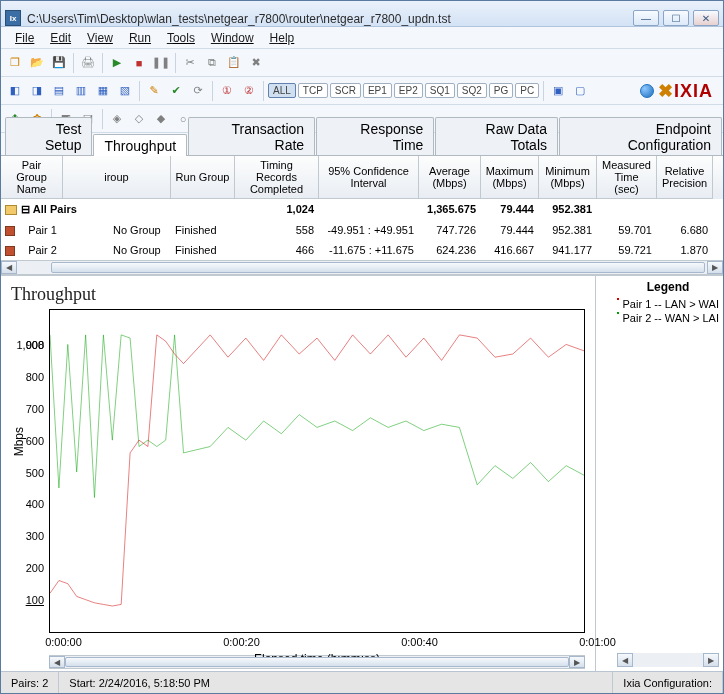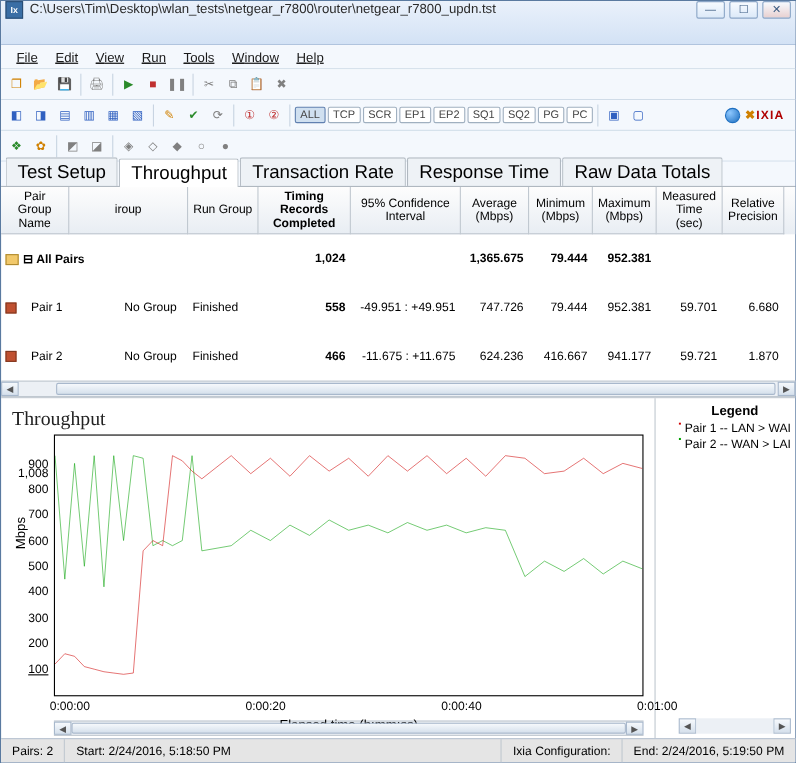--- a/index.html
+++ b/index.html
@@ -1,52 +1,52 @@
 <!DOCTYPE html>
 <html><head>
 <meta charset="utf-8">
 <style>
   * { box-sizing: border-box; margin: 0; padding: 0; }
   body { font-family: "Segoe UI", Tahoma, sans-serif; font-size: 12px; background: #dce5f0; color: #000; width: 724px; height: 694px; overflow: hidden; }
   .window { width: 724px; height: 694px; border: 1px solid #5a7aa0; background: #fff; display: flex; flex-direction: column; }
   
-  .titlebar { height: 40px; background: linear-gradient(#eaf1fb, #d3e2f5); display: flex; align-items: flex-start; padding: 0 4px; border-bottom: 1px solid #b0c4de; }
+  .titlebar { height: 26px; background: linear-gradient(#eaf1fb, #d3e2f5); display: flex; align-items: flex-end; padding: 0 4px; border-bottom: 1px solid #b0c4de; }
   .titlebar .appicon { width: 16px; height: 16px; background: #3a6ea5; border: 1px solid #2a4e75; margin-right: 6px; display:flex; align-items:center; justify-content:center; color:#fff; font-size:8px; font-weight:bold;}
   .titlebar .title { flex: 1; color: #2b2b2b; font-size: 12px; white-space: nowrap; overflow: hidden; }
   .titlebar .winbtn { width: 26px; height: 16px; margin-left: 4px; border: 1px solid #8aa5c6; border-radius: 2px; background: linear-gradient(#f7fbff,#dce9f8); display:flex; align-items:center; justify-content:center; font-size:10px; color:#3a5a80;}
   .titlebar .winbtn:last-child { background: linear-gradient(#f7fbff,#e8d0d0); }
   
   .menubar { height: 22px; display: flex; align-items: center; padding: 0 6px; background: #f4f8fd; border-bottom: 1px solid #d0dce8; text-decoration: underline; }
   .menubar span { padding: 2px 8px; color: #1a1a1a; }
   .menubar span u { text-decoration: underline; }
   
   .toolbar { height: 28px; display: flex; align-items: center; padding: 2px 4px; background: #f4f8fd; border-bottom: 1px solid #d0dce8; gap:2px; }
   .tb-btn { width: 20px; height: 20px; border: 1px solid transparent; border-radius: 2px; display:flex; align-items:center; justify-content:center; font-size:11px; color:#555;}
   .tb-btn.color1{color:#d08000;} .tb-btn.color2{color:#2a8a2a;} .tb-btn.color3{color:#c03030;} .tb-btn.color4{color:#3060c0;} .tb-btn.color5{color:#808080;}
   .tb-sep { width:1px; height:20px; background:#c8d4e2; margin:0 2px;}
   .tb-text { padding: 1px 4px; border:1px solid #a0b0c0; background:#fff; font-size:10px; color:#444; border-radius:2px; white-space:nowrap;}
   .tb-text.active{background:#d0e0f0; border-color:#6080b0;}
   .ixia { margin-left:auto; display:flex; align-items:center; gap:4px; padding-right:6px;}
   .ixia .dot{ width:14px; height:14px; border-radius:50%; background:radial-gradient(circle at 30% 30%, #8ec8ff, #1e6fc0); border:1px solid #1e6fc0;}
-  .ixia .logo{ font-weight:bold; font-size:11px; color:#b00000; letter-spacing:1px;}
+  .ixia .logo{ font-weight:bold; font-size:18px; color:#b00000; letter-spacing:1px;}
   .ixia .logo .x{ color:#d08000;}
   
   .tabstrip { display:flex; align-items:flex-end; height:22px; background:#f4f8fd; padding-left:4px; }
-  .tab { padding:3px 10px 2px; border:1px solid #b0b8c0; border-bottom:none; background:#eef2f6; font-size:17px; margin-right:1px; border-top-left-radius:2px; border-top-right-radius:2px;text-align:right;}
+  .tab { padding:3px 10px 2px; border:1px solid #b0b8c0; border-bottom:none; background:#eef2f6; font-size:14px; margin-right:1px; border-top-left-radius:2px; border-top-right-radius:2px;text-align:right;}
   .tab.active{ background:#fff; font-weight:normal; position:relative; top:1px;}
   
   .gridwrap { border-bottom:1px solid #c0c8d0; }
   .grid { border-top:1px solid #b0b8c0; width:100%; }
   .grid-head { display:flex; background:linear-gradient(#fdfdfd,#e8edf3); font-size:11px;}
   .grid-head .gh { border-right:1px solid #c0c8d0; border-bottom:1px solid #c0c8d0; padding:3px 4px; text-align:center; display:flex; align-items:center; justify-content:center; line-height:1.1; }
   .grid-body { font-size:11px; }
   .grid-row { display:flex; }
-  .grid-row .gc { border-right:1px solid transparent; padding:16px 4px; white-space:nowrap; overflow:hidden; }
+  .grid-row .gc { border-right:1px solid transparent; padding:4px 4px; white-space:nowrap; overflow:hidden; }
   .gr-bold { font-weight:bold; }
-  .c0{width:108px; text-align:left;} .c1{width:62px;} .c2{width:64px;} .c3{width:84px; text-align:right;font-weight:bold;} .c4{width:100px;text-align:right;} .c5{width:62px;text-align:right;} .c6{width:58px;text-align:right;} .c7{width:58px;text-align:right;} .c8{width:60px;text-align:right;} .c9{width:56px;text-align:right;}
+  .c0{width:108px; text-align:left;} .c1{width:62px;} .c2{width:64px;} .c3{width:84px; text-align:right;} .c4{width:100px;text-align:right;} .c5{width:62px;text-align:right;} .c6{width:58px;text-align:right;} .c7{width:58px;text-align:right;} .c8{width:60px;text-align:right;} .c9{width:56px;text-align:right;}
   .icon-folder{display:inline-block;width:12px;height:10px;background:#f2c96b;border:1px solid #b08a30;margin-right:4px;vertical-align:middle;}
   .icon-pair{display:inline-block;width:10px;height:10px;background:#c05030;border:1px solid #803820;margin-right:4px;vertical-align:middle;}
   .grid-scroll{ height:14px; background:#ecf0f5; border-top:1px solid #c0c8d0; position:relative;}
   .grid-scroll .thumb{position:absolute;left:50px;right:18px;top:1px;bottom:1px;background:linear-gradient(#f6f9fc,#d5e0ec);border:1px solid #a8b8cc;border-radius:2px;}
   .grid-scroll .arrow{position:absolute;top:0;bottom:0;width:16px;background:linear-gradient(#f6f9fc,#d5e0ec);border:1px solid #a8b8cc; display:flex;align-items:center;justify-content:center;font-size:8px;color:#555;}
   .grid-scroll .arrow.left{left:0;} .grid-scroll .arrow.right{right:0;}
   
   .mainarea { flex:1; display:flex; border-top:1px solid #c0c8d0; min-height:0; }
   .chartpane { flex:1; padding:6px 6px 2px 4px; display:flex; flex-direction:column; min-width:0; }
   .chart-title { font-family: Georgia, serif; font-size:18px; color:#222; margin:2px 0 4px 6px;}
@@ -158,33 +158,34 @@
     <div class="tb-btn color5">○</div>
     <div class="tb-btn color5">●</div>
   </div>
 
   <div class="tabstrip">
     <div class="tab">Test Setup</div>
     <div class="tab active">Throughput</div>
     <div class="tab">Transaction Rate</div>
     <div class="tab">Response Time</div>
     <div class="tab">Raw Data Totals</div>
+    <div class="tab">Endpoint Configuration</div>
   </div>
 
   <div class="gridwrap">
     <div class="grid">
       <div class="grid-head">
         <div class="gh c1">Pair Group Name</div>
         <div class="gh c0">iroup</div>
         <div class="gh c2">Run Group</div>
         <div class="gh c3">Timing Records Completed</div>
         <div class="gh c4">95% Confidence Interval</div>
         <div class="gh c5">Average (Mbps)</div>
+        <div class="gh c7">Maximum (Mbps)</div>
         <div class="gh c6">Minimum (Mbps)</div>
-        <div class="gh c7">Maximum (Mbps)</div>
         <div class="gh c8">Measured Time (sec)</div>
         <div class="gh c9">Relative Precision</div>
       </div>
       <div class="grid-body" id="grid-body">
           <div class="grid-row gr-bold">
             <div class="gc c0"><span class="icon-folder"></span>⊟ All Pairs</div>
             <div class="gc c1"></div>
             <div class="gc c2"></div>
             <div class="gc c3">1,024</div>
             <div class="gc c4"></div>
@@ -277,16 +278,15 @@
         <div class="tr"></div>
         <div class="ar">▶</div>
       </div>
     </div>
   </div>
 
   <div class="statusbar">
     <div class="cell">Pairs: 2</div>
     <div class="cell" style="flex:1">Start: 2/24/2016, 5:18:50 PM</div>
     <div class="cell">Ixia Configuration:</div>
-    <div class="cell" style="border-right:none">End: 2/24/2016, 5:19:50 PM</div>
   </div>
 
 </div>
 
 </body></html>

